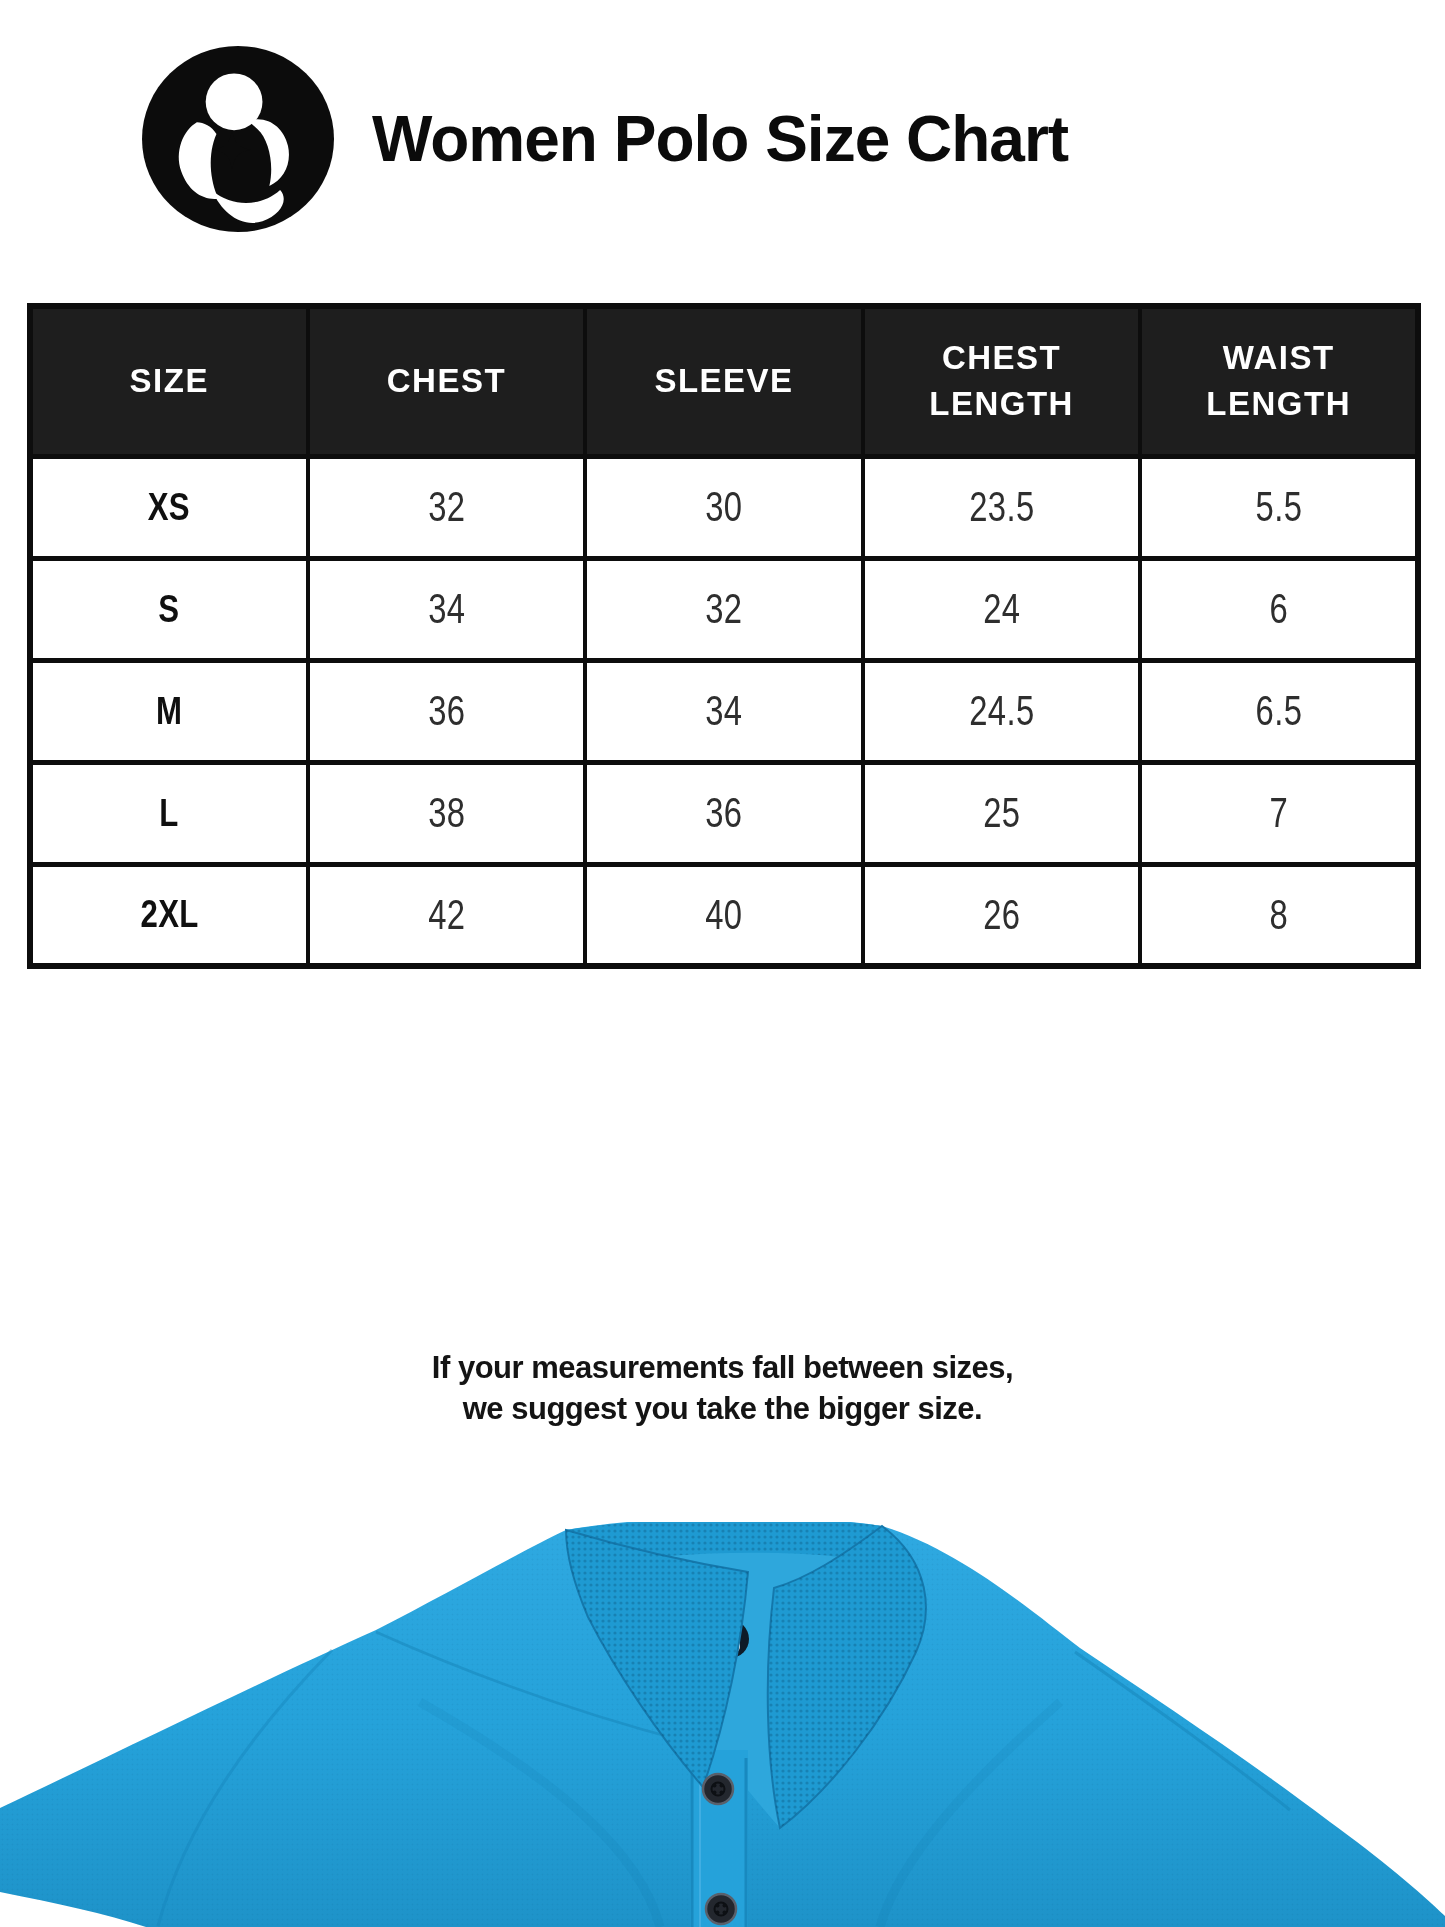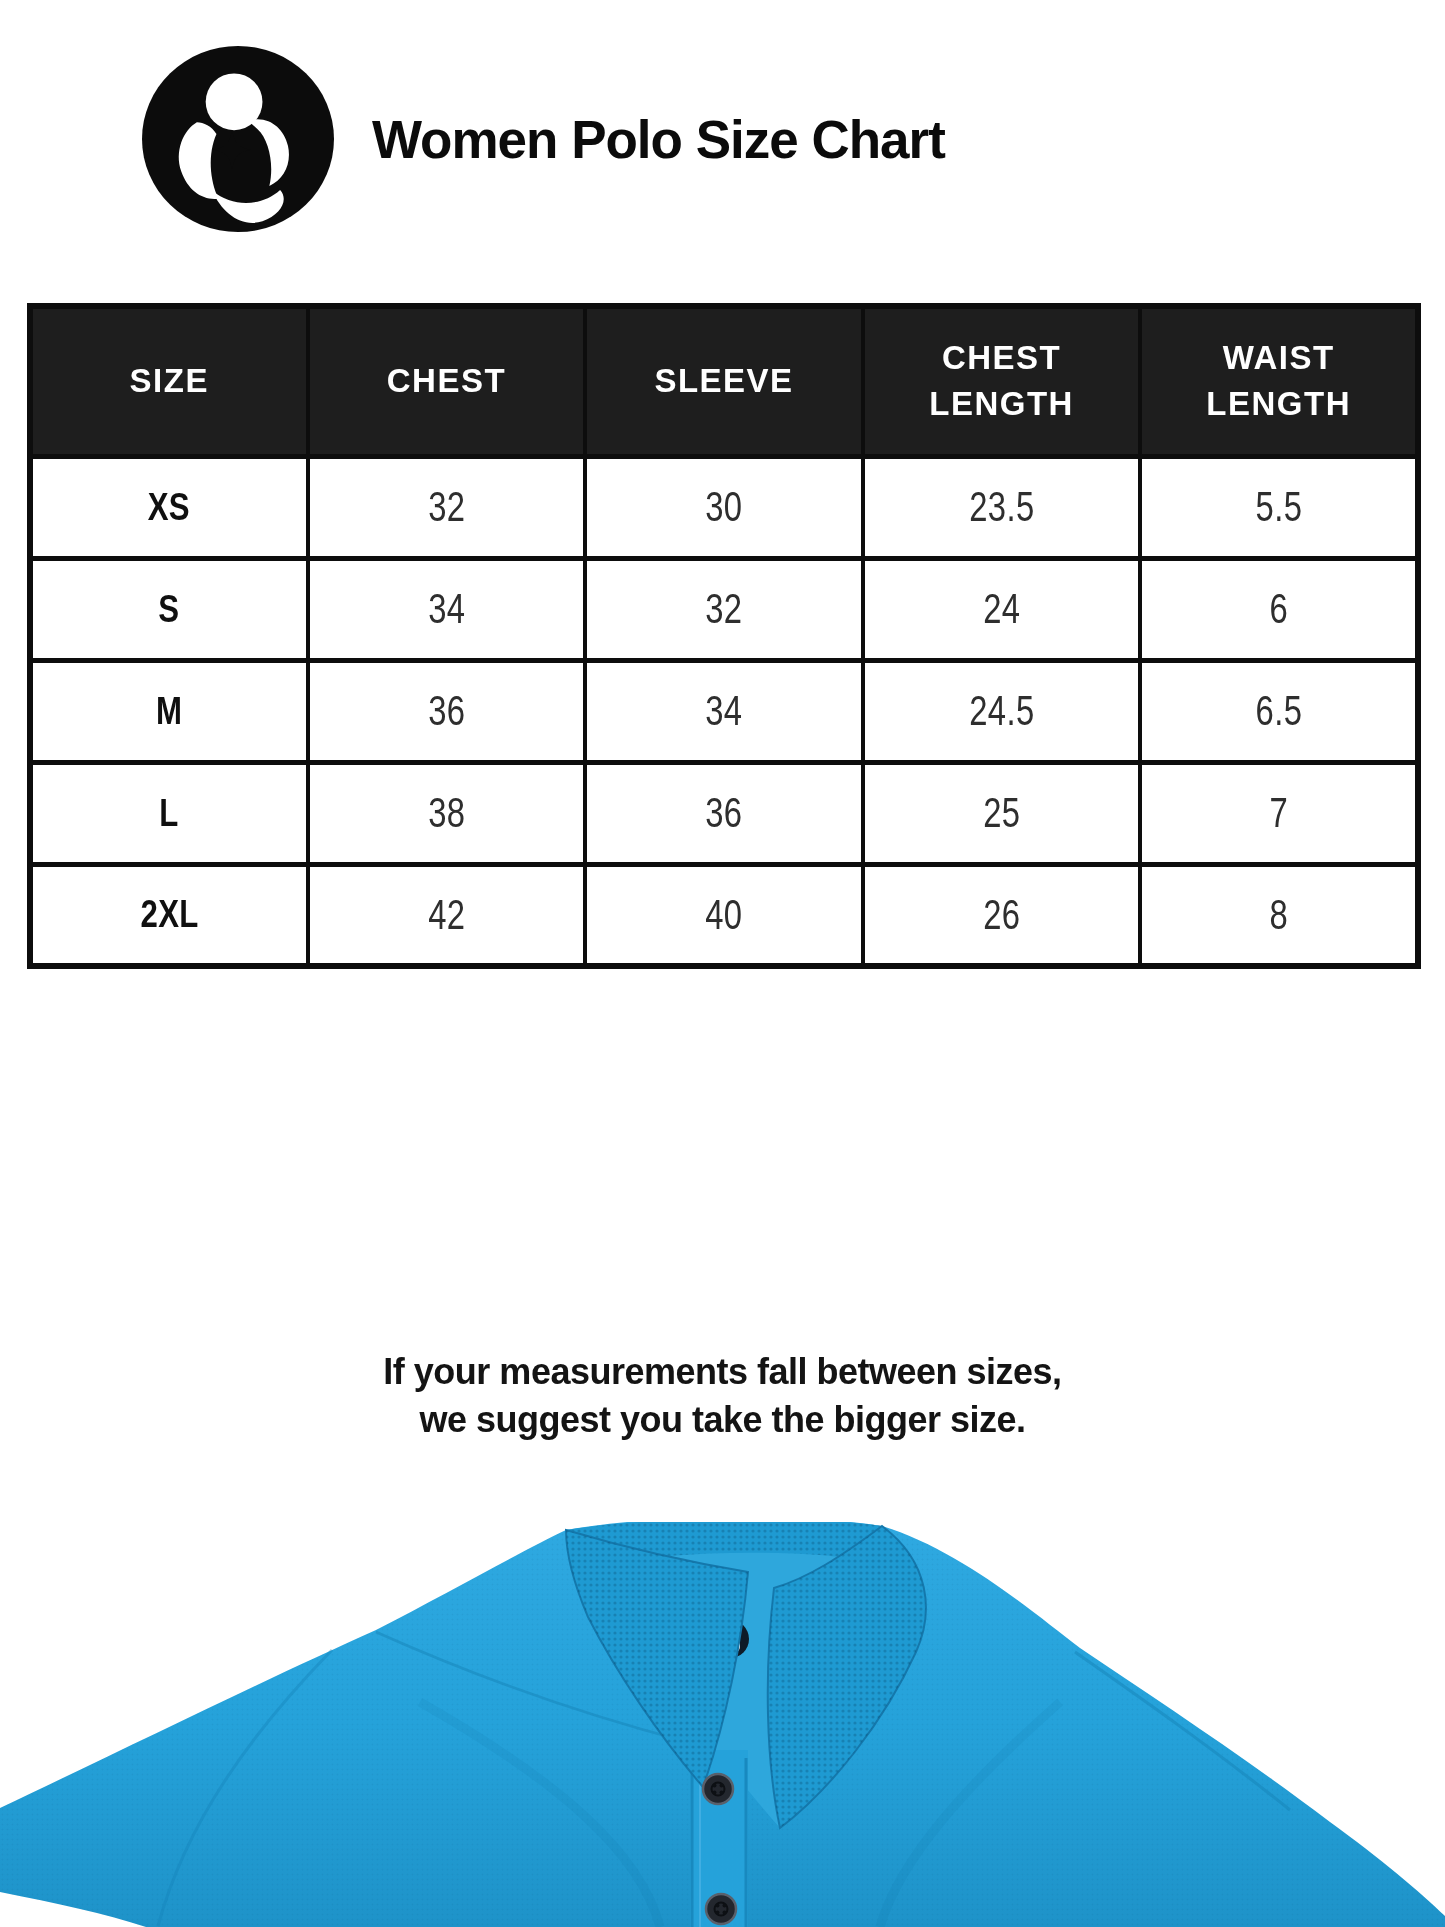--- a/index.html
+++ b/index.html
@@ -10,21 +10,21 @@
     background:var(--page-bg,#fff); overflow:hidden; margin:0 auto;
   }
 
   
   .brand-header {
     position:absolute; left:140px; top:44px;
     display:flex; align-items:center; gap:36px;
   }
   .brand-logo { width:196px; height:190px; flex:0 0 auto; }
   .page-title {
-    font-size:53px; font-weight:800; letter-spacing:-1px;
+    font-size:64px; font-weight:800; letter-spacing:-1px;
     color:var(--title-text,#0b0b0b); white-space:nowrap;
   }
 
   
   .table-wrap { position:absolute; left:27px; top:303px; width:1394px;border-radius:29px; }
   table.size-chart {
     width:100%; border-collapse:collapse; table-layout:fixed;
     border:6px solid var(--border,#0d0d0d); background:#fff;
   }
   table.size-chart th, table.size-chart td {
@@ -47,21 +47,21 @@
     letter-spacing:0.5px;
   }
   .cell-size {
     display:inline-block; transform:scaleX(0.82);
     font-size:38px; font-weight:700; color:#101010; letter-spacing:0.5px;
   }
 
   
   .note {
     position:absolute; left:0; top:1348px; width:100%;
-    text-align:center; font-size:36px; font-weight:800;
+    text-align:center; font-size:31px; font-weight:800;
     color:var(--note-text,#141414); line-height:1.32; letter-spacing:-0.5px;
   }
 
   
   .shirt-figure { position:absolute; left:0; top:1522px; width:1445px; height:405px; }
   .shirt-figure svg { display:block; }
 </style>
 </head>
 <body>
 

